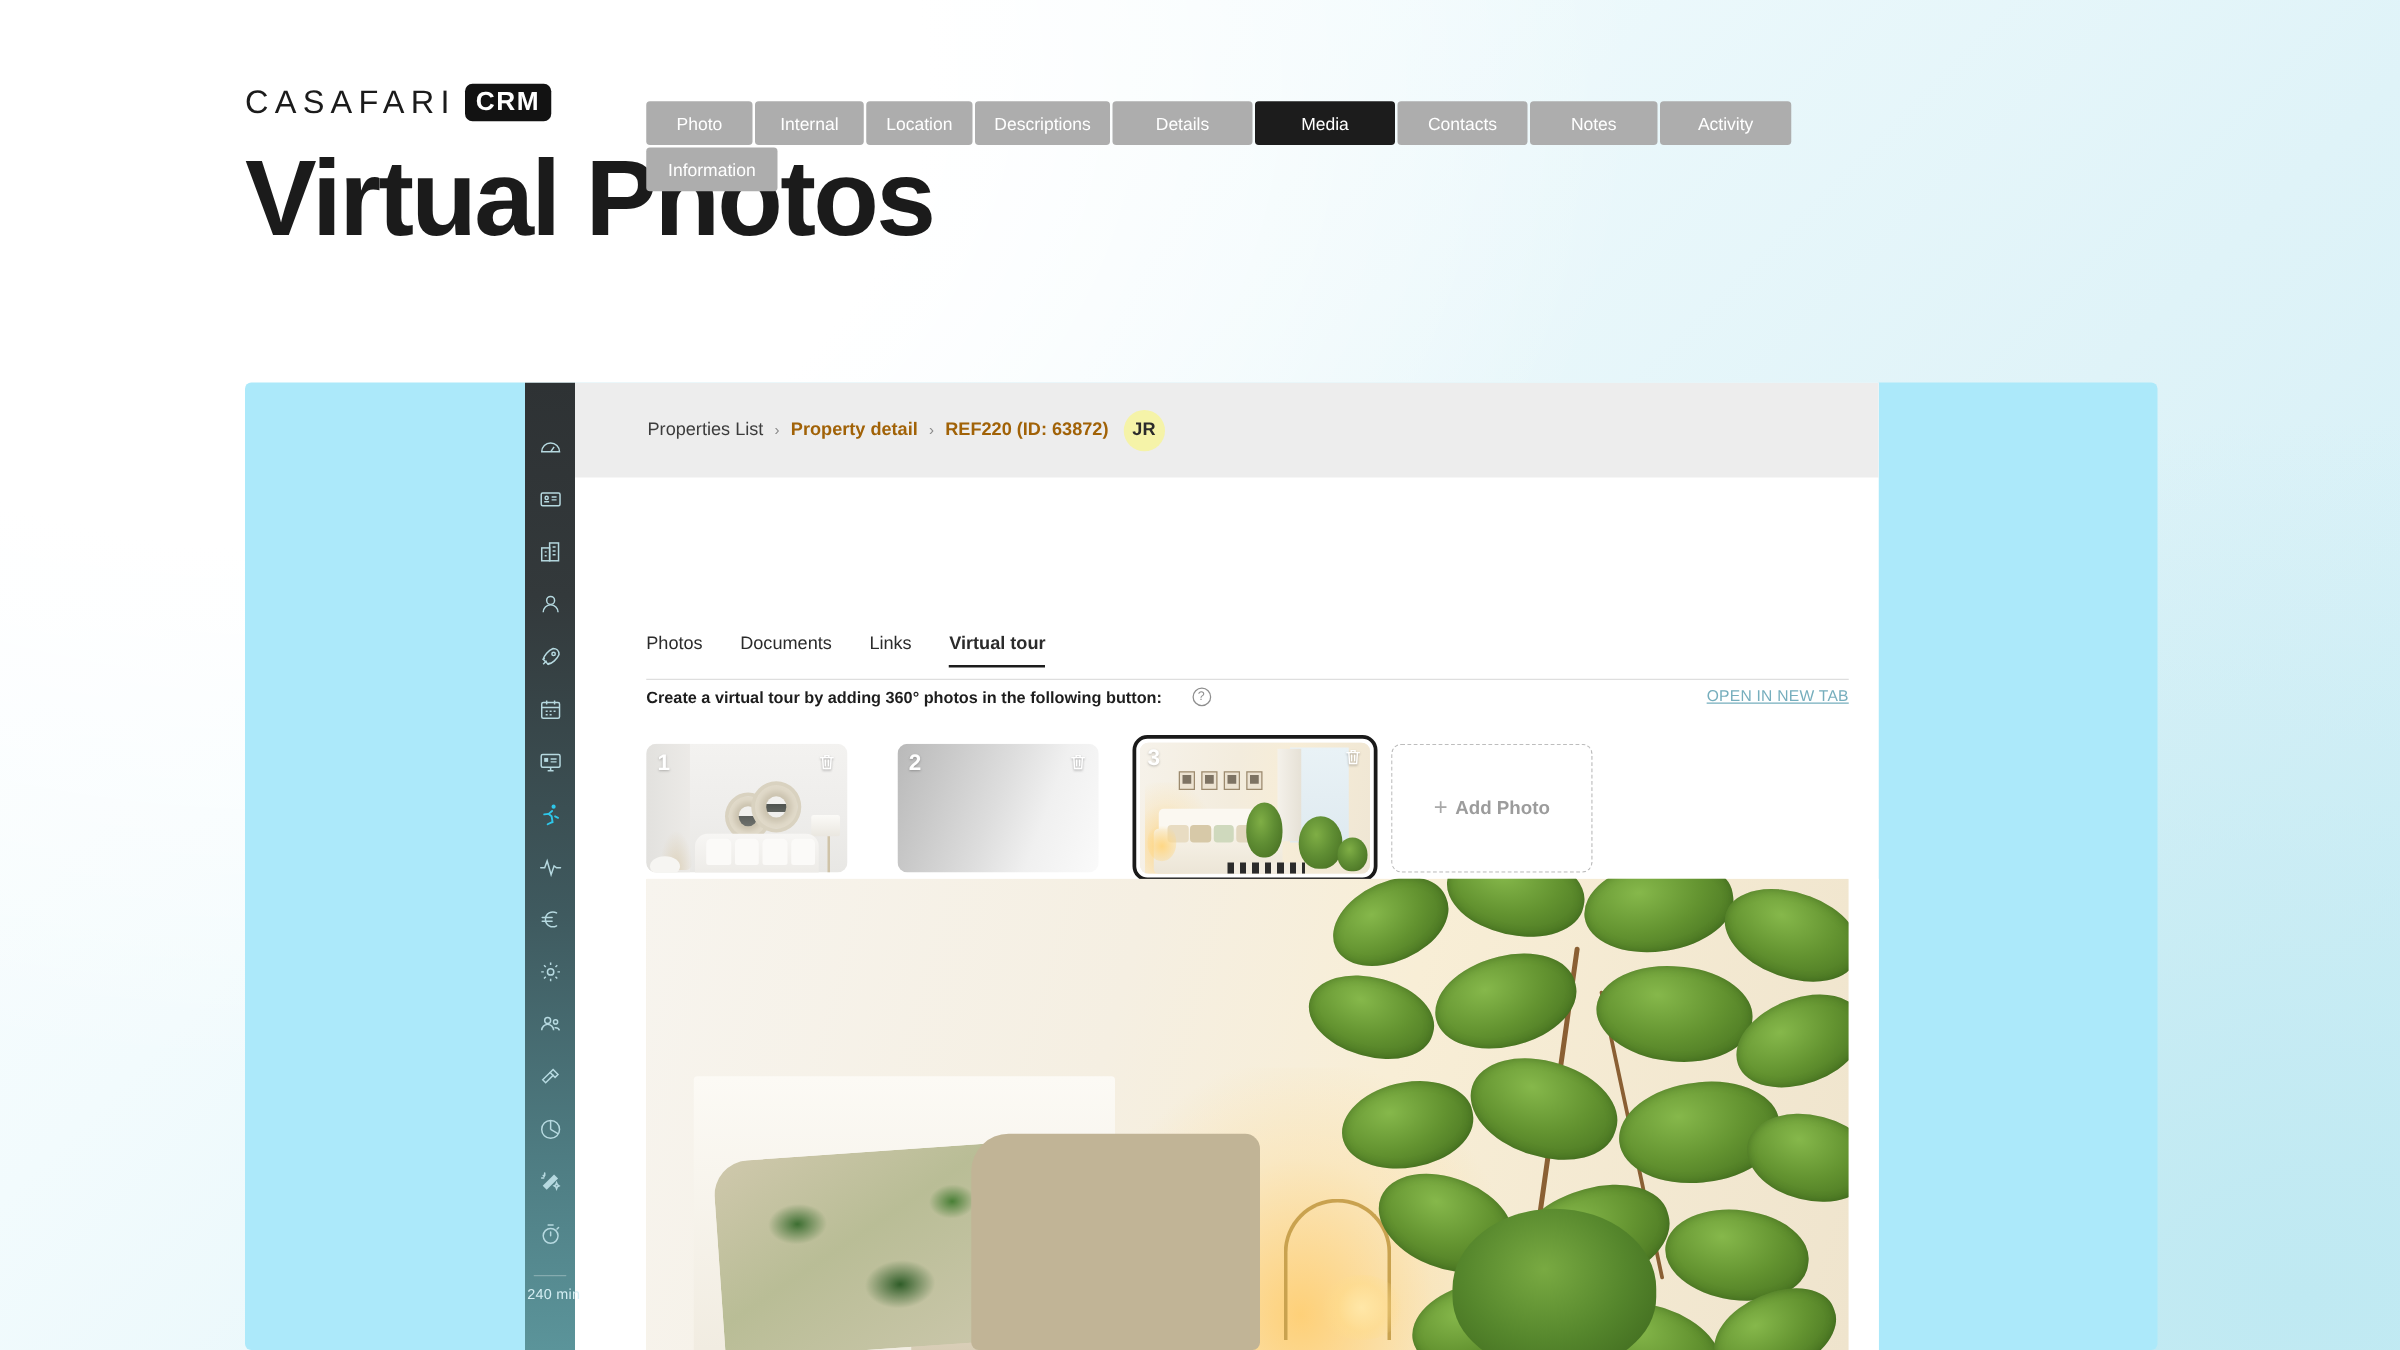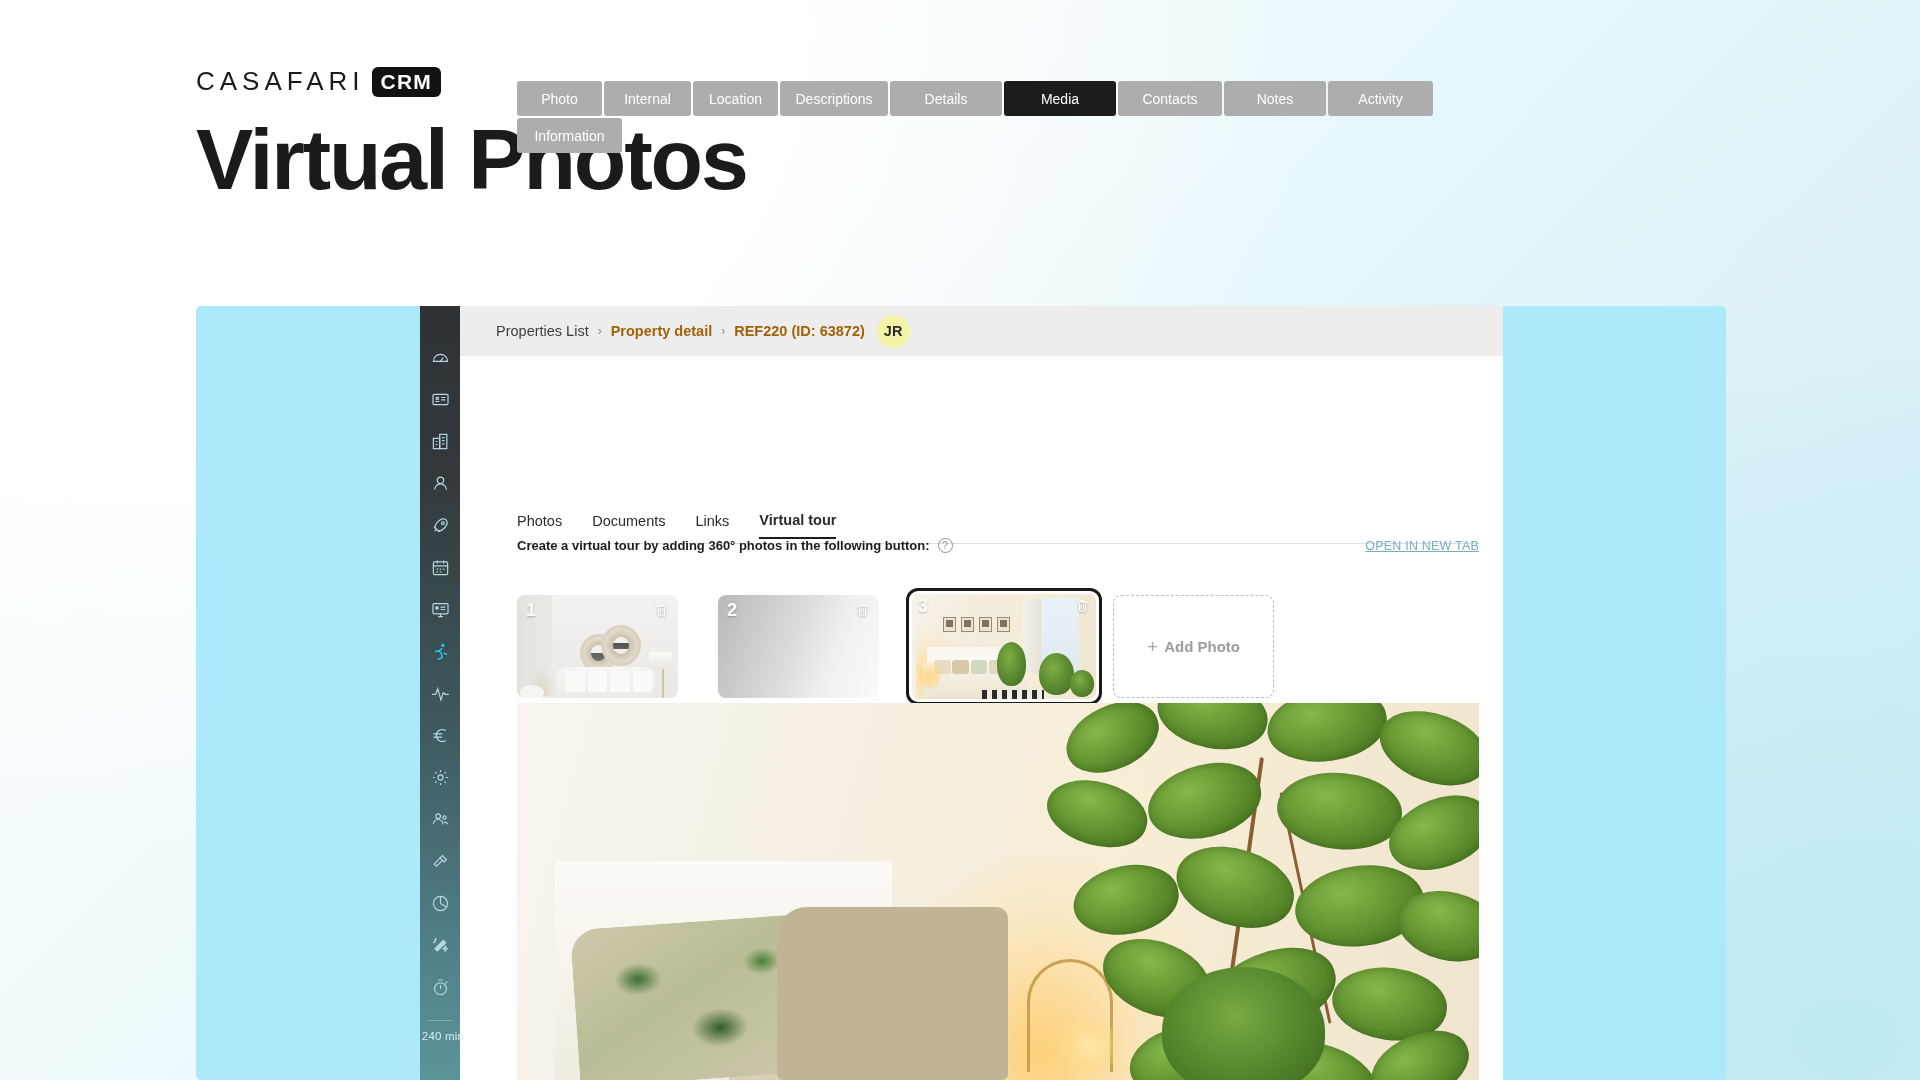--- a/index.html
+++ b/index.html
@@ -119,25 +119,25 @@
     white-space: nowrap;
     margin-left: 6px;
   }
 
   
   #header-bar {
     position: absolute;
     left: 40px;
     top: 0;
     width: 1043px;
-    height: 50px;
+    height: 76px;
     background: #ededed;
     display: flex;
     align-items: center;
-    padding-left: 36px;
+    padding-left: 58px;
   }
   .crumb {
     font-size: 14.5px;
     color: #3c3c3c;
     white-space: nowrap;
   }
   .crumb.strong { font-weight: 700; color: #a16207; }
   .crumb-sep {
     margin: 0 9px;
     color: #8b8b8b;
@@ -179,44 +179,45 @@
   }
   .tab.active { background: #1c1c1c; }
 
   
   #subtab-row {
     position: absolute;
     left: 517px;
     top: 507px;
     width: 962px;
     display: flex;
-    align-items: center;
+    align-items: flex-start;
     gap: 30px;
     border-bottom: 1px solid #dedede;
     height: 37px;
   }
   .subtab {
     font-size: 14.5px;
     color: #2b2b2b;
     padding-bottom: 9px;
     white-space: nowrap;
   }
   .subtab.active {
     font-weight: 700;
     border-bottom: 2.5px solid #1c1c1c;
   }
 
   
   #instruction-row {
     position: absolute;
     left: 517px;
-    top: 538px;
+    top: 550px;
     width: 962px;
     display: flex;
-    align-items: flex-end;
+    align-items: flex-start;
+    gap: 16px;
   }
   #instruction-text {
     font-size: 13px;
     font-weight: 700;
     color: #1d1d1d;
     white-space: nowrap;
   }
   #help-icon {
     margin-left: 8px;
     width: 15px;

